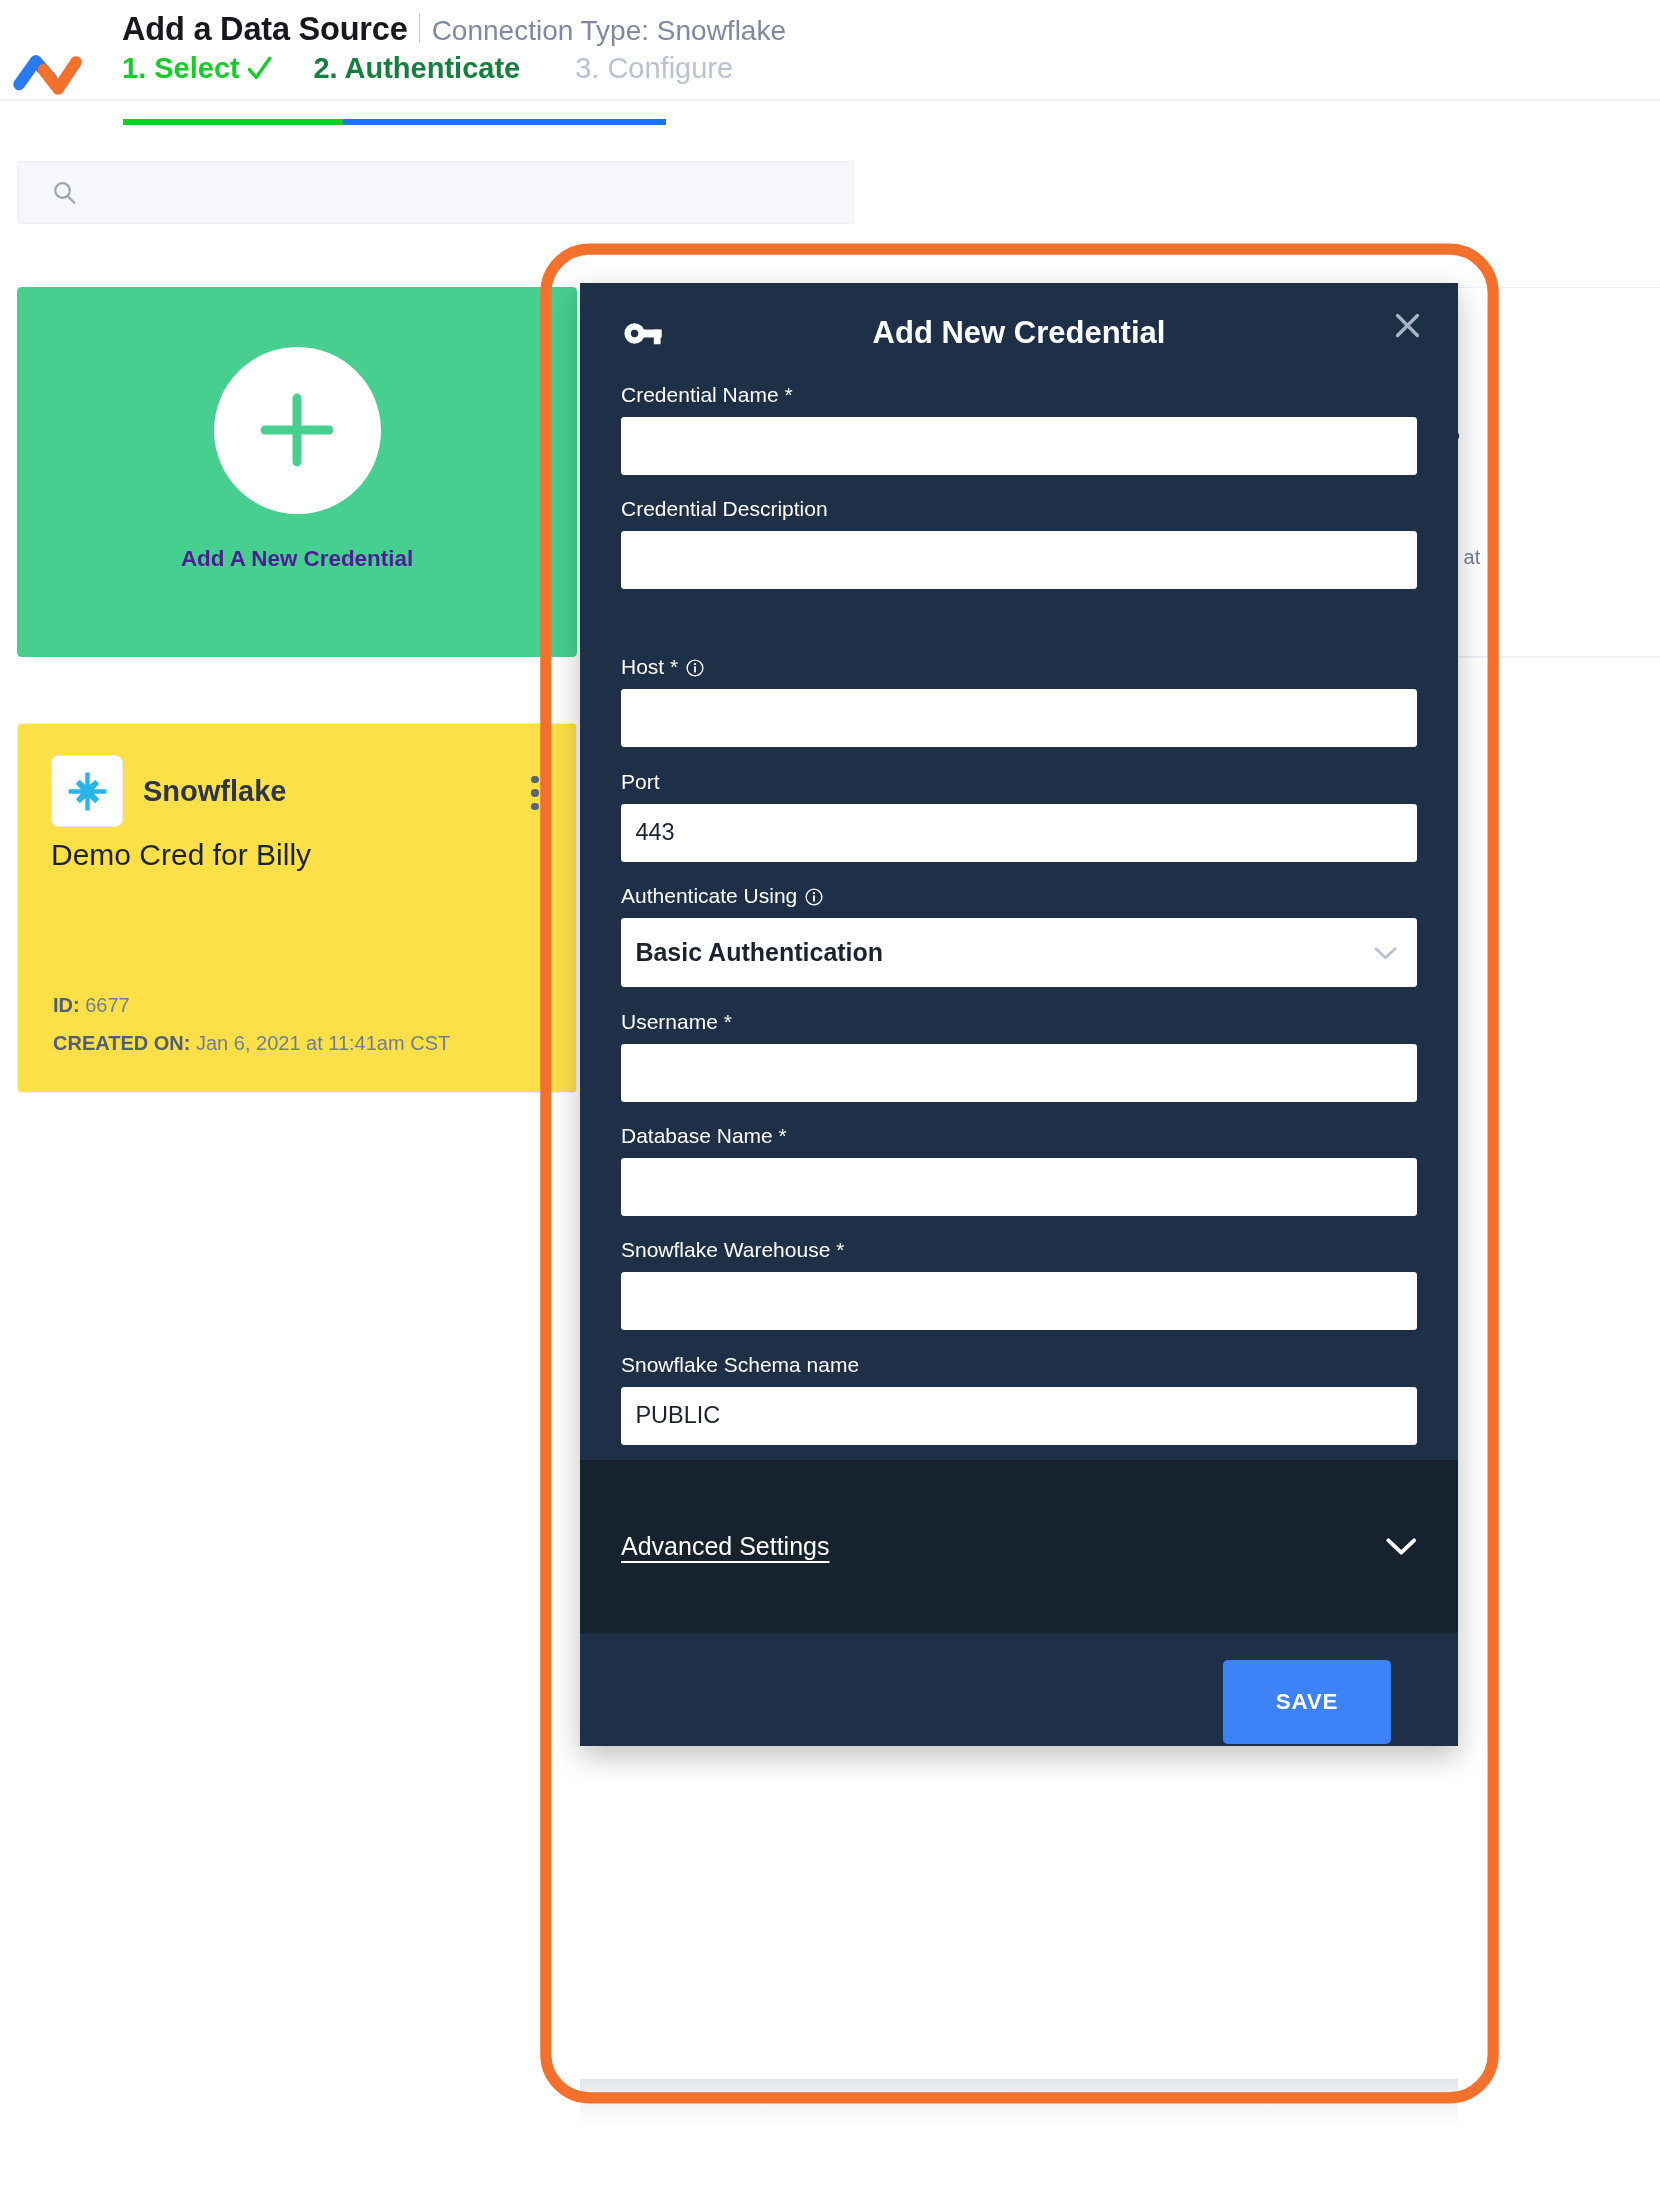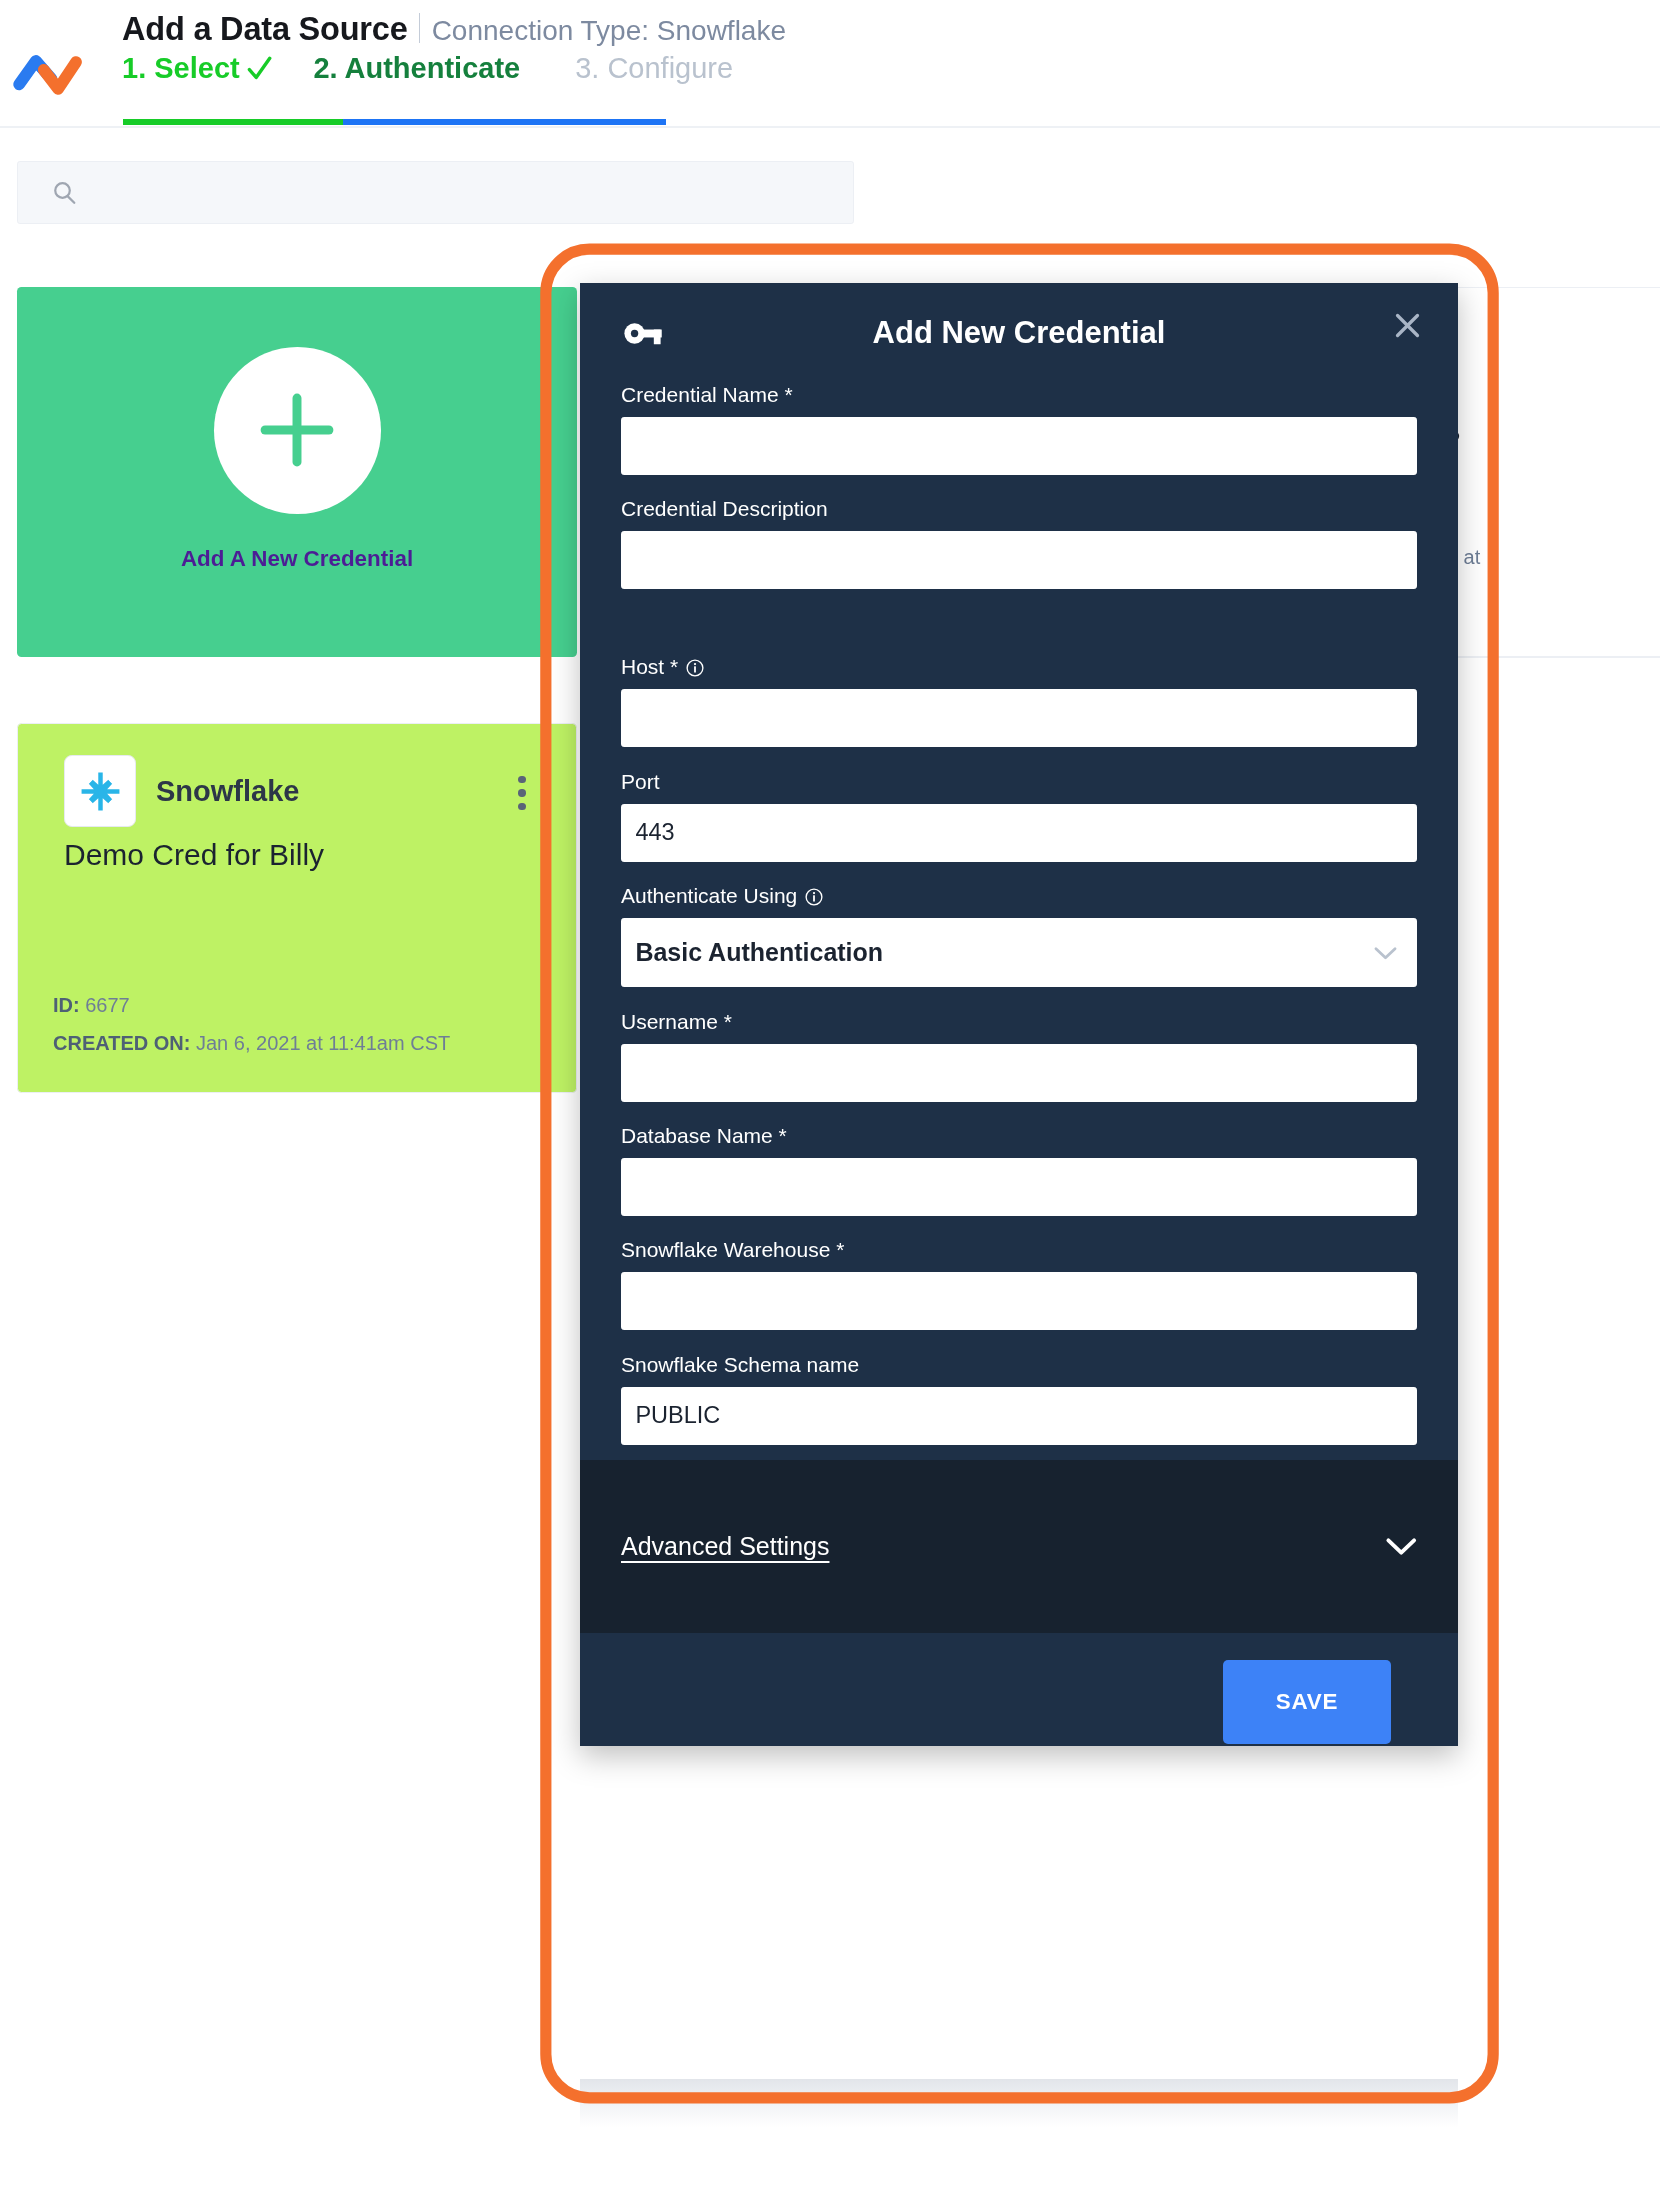--- a/index.html
+++ b/index.html
@@ -15,21 +15,21 @@
     width: 1661px;
     height: 2205px;
     background: #ffffff;
   }
 
   
   .header {
     position: absolute;
     left: 0; top: 0;
     width: 1661px;
-    height: 128px;
+    height: 101px;
     background: #ffffff;
     border-bottom: 2.2px solid #eef1f5;
   }
   .logo {
     position: absolute;
     left: 10px; top: 32.5px;
     width: 83px; height: 67px;
   }
   .title-row {
     position: absolute;
@@ -137,24 +137,24 @@
     margin-top: 32.5px;
     font-size: 22.4px;
     font-weight: 700;
     color: #4c1d95;
   }
 
   .cred-card {
     position: absolute;
     left: 17px; top: 723px;
     width: 560px; height: 370px;
-    background: #bef264;
+    background: #fde047;
     border: 1.1px solid #eceff4;
     border-radius: 4.5px;
-    padding: 31px 46px;
+    padding: 31px 33px;
   }
   .cred-head { display: flex; align-items: center; position: relative; }
   .sf-badge {
     width: 72px; height: 72px;
     border: 1.1px solid #e6eaf0;
     border-radius: 7.8px;
     display: flex; align-items: center; justify-content: center;
     background: #fff;
   }
   .sf-icon { width: 49px; height: 49px; }

